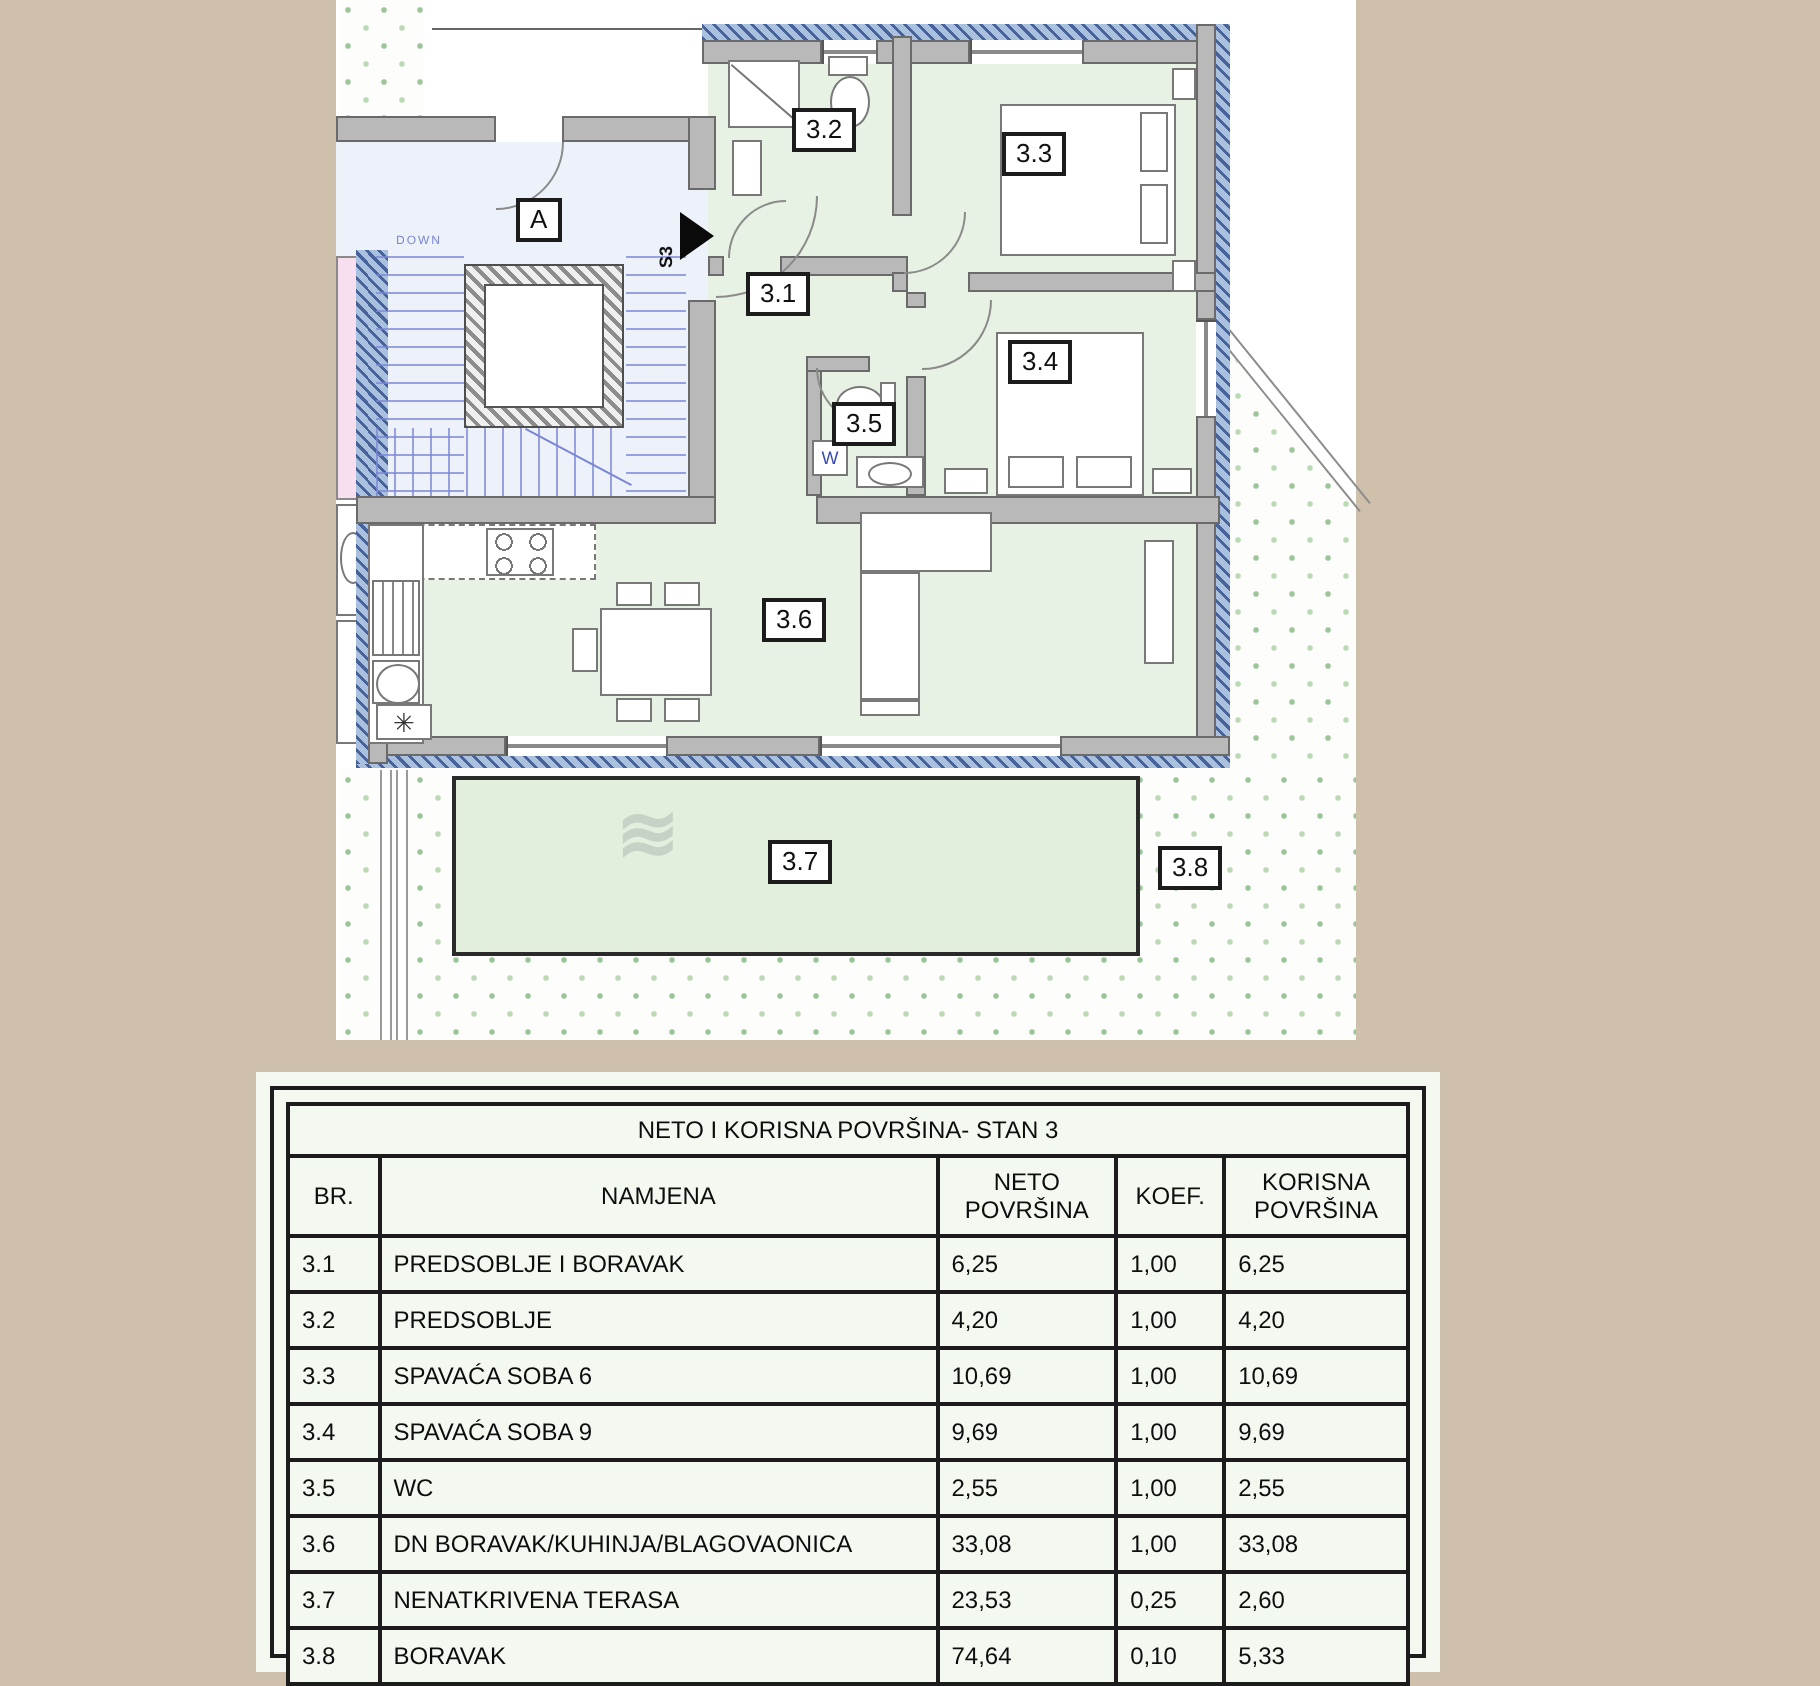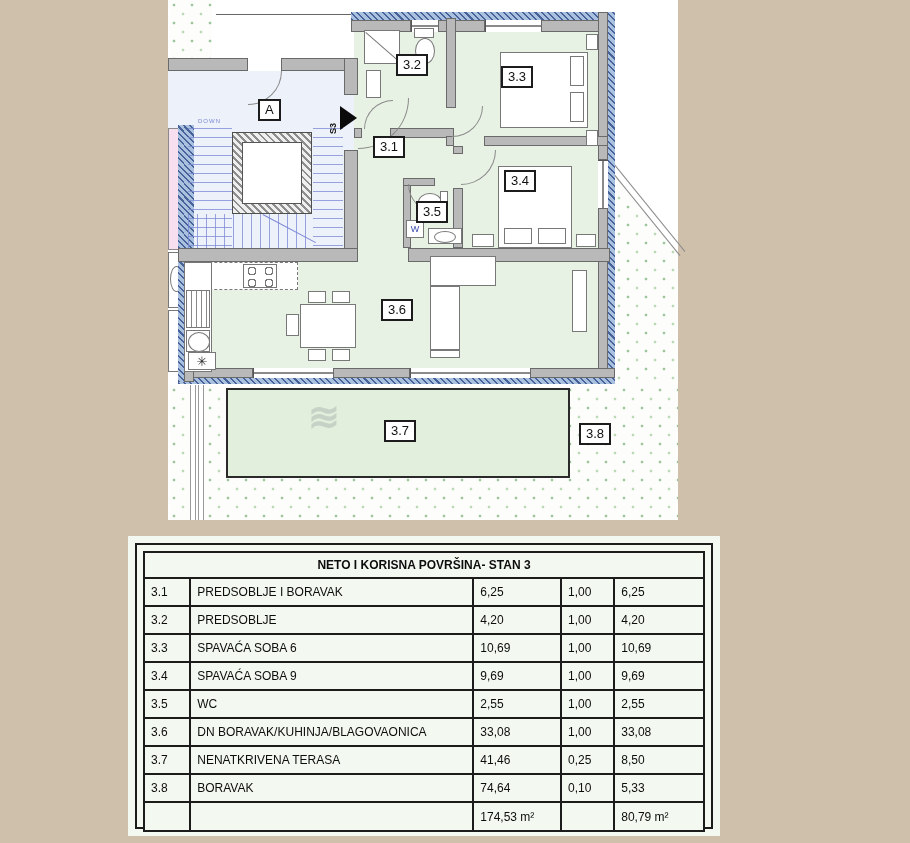--- a/index.html
+++ b/index.html
@@ -61,21 +61,21 @@
   .glyph{font-size:9px;color:#3a4db0;display:flex;align-items:center;justify-content:center;}
   .fridgeglyph{font-size:13px;color:#333;display:flex;align-items:center;justify-content:center;}
   
   #tablewrap{
     position:absolute;left:128px;top:536px;width:592px;height:300px;
     background:#f3f9f1;box-sizing:border-box;padding:7px;
   }
   #tableinner{border:2px solid #1c1c1c;height:100%;box-sizing:border-box;padding:6px;}
   table{border-collapse:collapse;width:100%;height:100%;background:#f3f9f1;}
   td{border:2px solid #1c1c1c;font-size:12px;color:#0d0d0d;padding:2px 6px;vertical-align:middle;}
-  td.title{text-align:center;height:20px;font-weight:bold;}
+  td.title{text-align:center;height:20px;}
   tr.head td{text-align:center;height:34px;line-height:14px;}
   tr.data td{height:22px;}
   tr.total td{height:23px;}
 </style>
 </head>
 <body>
 
 <div id="plan">
 
   <div class="abs grass" style="left:2px;top:0;width:42px;height:62px;"></div>
@@ -228,20 +228,27 @@
         <col style="width:48px">
           <col style="width:290px">
           <col style="width:92px">
           <col style="width:55px">
           <col style="width:95px">
       </colgroup>
       <tbody>
           <tr>
         <td class="title" colspan="5">NETO I KORISNA POVRŠINA- STAN 3</td>
       </tr>
+      <tr class="head">
+        <td>BR.</td>
+        <td>NAMJENA</td>
+        <td>NETO POVRŠINA</td>
+        <td>KOEF.</td>
+        <td>KORISNA POVRŠINA</td>
+      </tr>
       <tr class="data">
         <td>3.1</td>
         <td>PREDSOBLJE I BORAVAK</td>
         <td>6,25</td>
         <td>1,00</td>
         <td>6,25</td>
       </tr>
       <tr class="data">
         <td>3.2</td>
         <td>PREDSOBLJE</td>
@@ -273,23 +280,23 @@
       <tr class="data">
         <td>3.6</td>
         <td>DN BORAVAK/KUHINJA/BLAGOVAONICA</td>
         <td>33,08</td>
         <td>1,00</td>
         <td>33,08</td>
       </tr>
       <tr class="data">
         <td>3.7</td>
         <td>NENATKRIVENA TERASA</td>
-        <td>41,46</td>
+        <td>23,53</td>
         <td>0,25</td>
-        <td>8,50</td>
+        <td>2,60</td>
       </tr>
       <tr class="data">
         <td>3.8</td>
         <td>BORAVAK</td>
         <td>74,64</td>
         <td>0,10</td>
         <td>5,33</td>
       </tr>
       <tr class="total">
         <td></td>

